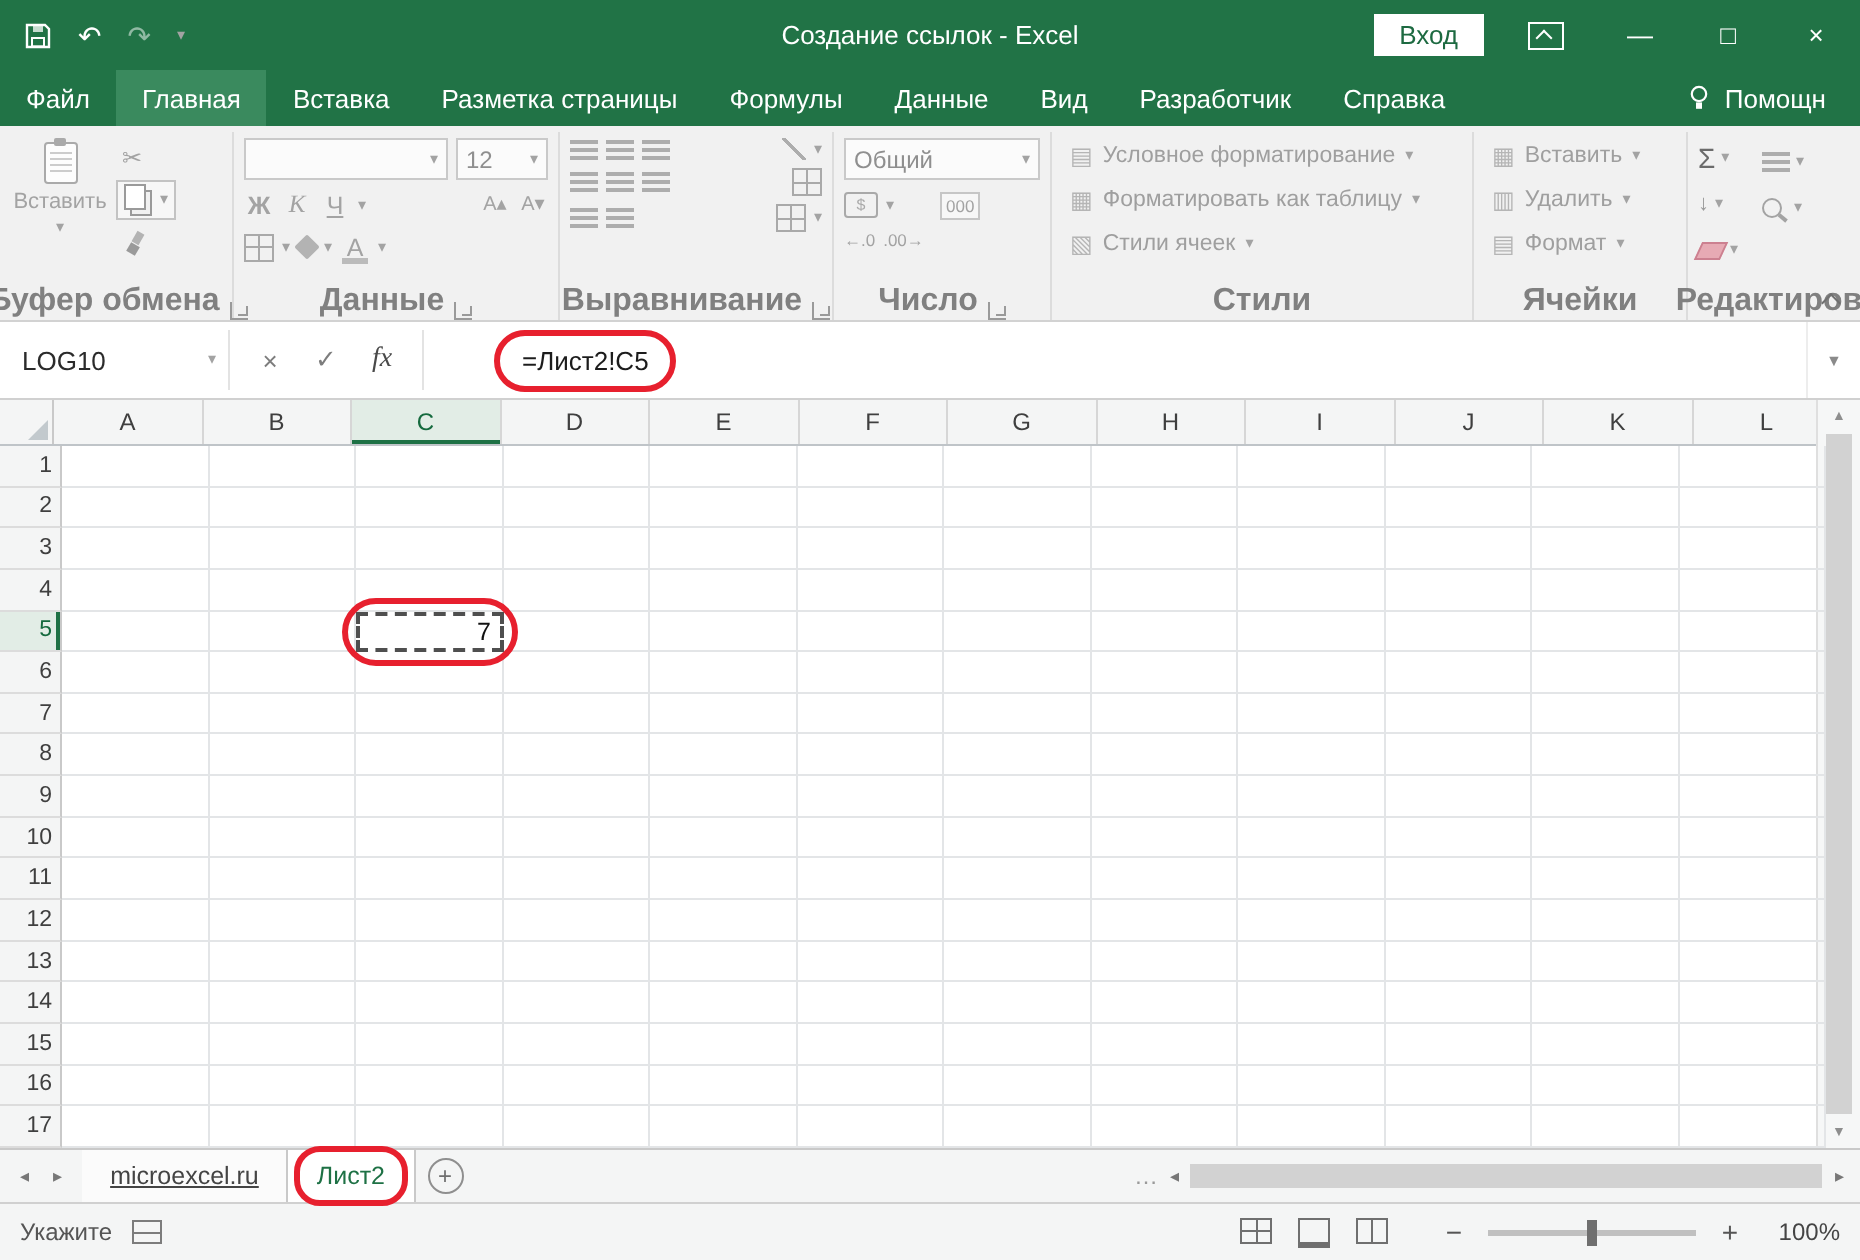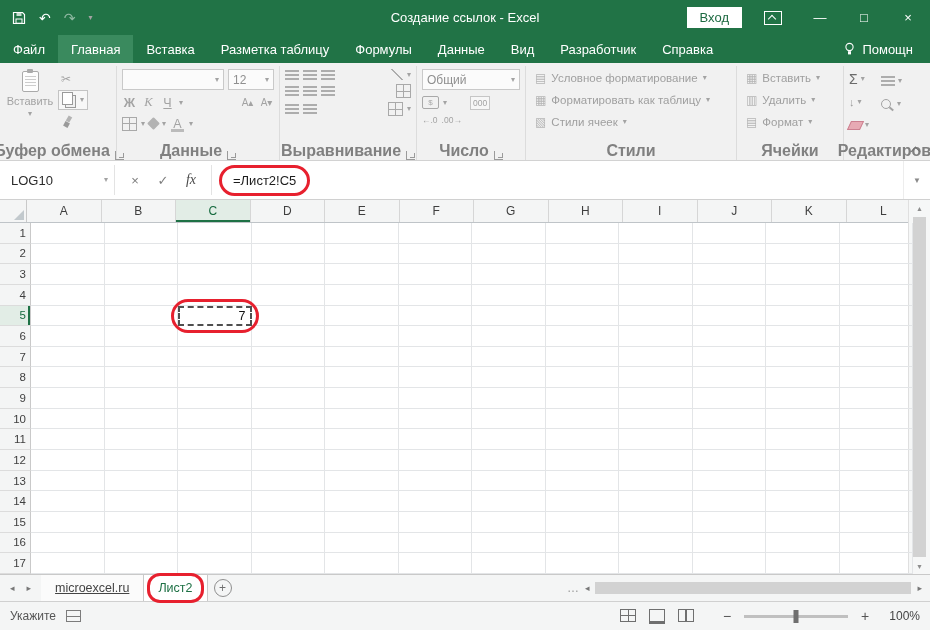--- a/index.html
+++ b/index.html
@@ -75,21 +75,21 @@
   .rib-collapse:before{content:'';position:absolute;left:1px;top:3px;width:6px;height:6px;border-left:1.5px solid #707070;border-top:1.5px solid #707070;transform:rotate(45deg);}
 
   
   .frow{height:38px;background:#fff;border-bottom:1px solid #d0d0d0;display:flex;align-items:stretch;flex:0 0 auto;}
   .namebox{width:97px;display:flex;align-items:center;padding:0 6px 0 11px;font-size:13px;color:#2b2b2b;flex:0 0 auto;}
   .nb-split{width:1px;background:#e3e3e3;margin:4px 0;}
   .fbtns{display:flex;align-items:center;padding:0 6px;flex:0 0 auto;}
   .fbt{width:28px;display:flex;align-items:center;justify-content:center;font-size:13px;color:#7d7d7d;}
   .fbt.fx{font-style:italic;font-family:"Liberation Serif","DejaVu Serif",serif;font-size:14px;color:#4a4a4a;}
   .fcontent{flex:1;display:flex;align-items:center;font-size:13px;color:#1c1c1c;min-width:0;}
-  .fwrap{position:relative;margin-left:16px;padding:1px 5px;display:inline-flex;align-items:center;}
+  .fwrap{position:relative;margin-left:44px;padding:1px 5px;display:inline-flex;align-items:center;}
   .fexp{width:26px;display:flex;align-items:center;justify-content:center;color:#8a8a8a;font-size:8px;border-left:1px solid #ededed;flex:0 0 auto;}
 
   
   .sheetview{flex:1;display:flex;min-height:0;background:#fff;}
   .gridwrap{flex:1;display:flex;flex-direction:column;min-width:0;}
   .colheads{height:22px;display:flex;background:#f4f5f5;border-bottom:1px solid #bfc4c8;flex:0 0 auto;}
   .corner{width:26px;flex:0 0 auto;background:#f4f5f5;border-right:1px solid #c9c9c9;position:relative;}
   .corner:after{content:'';position:absolute;right:2px;bottom:2px;border-left:10px solid transparent;border-bottom:10px solid #c2c9cd;}
   .colh{width:73.5px;flex:0 0 auto;display:flex;align-items:center;justify-content:center;font-size:12px;color:#3f3f3f;border-right:1px solid #d6d6d6;}
   .colh.active{background:#e2ede6;color:#156a3e;box-shadow:inset 0 -2px 0 #1e7145;}
@@ -164,21 +164,21 @@
       <span class="winbtn">□</span>
       <span class="winbtn">×</span>
     </div>
   </div>
 
   <div class="tabrow">
     <div class="rtab">Файл</div>
     <div style="display:flex">
         <div class="rtab active">Главная</div>
         <div class="rtab">Вставка</div>
-        <div class="rtab">Разметка таблицу</div>
+        <div class="rtab">Разметка страницы</div>
         <div class="rtab">Формулы</div>
         <div class="rtab">Данные</div>
         <div class="rtab">Вид</div>
         <div class="rtab">Разработчик</div>
         <div class="rtab">Справка</div>
       </div>
     <div class="tabrow-right">
       <div class="trbtn">
         <svg width="13" height="14" viewBox="0 0 13 14">
             <circle cx="6.5" cy="5" r="3.6" fill="none" stroke="#fff" stroke-width="1.1"></circle>

